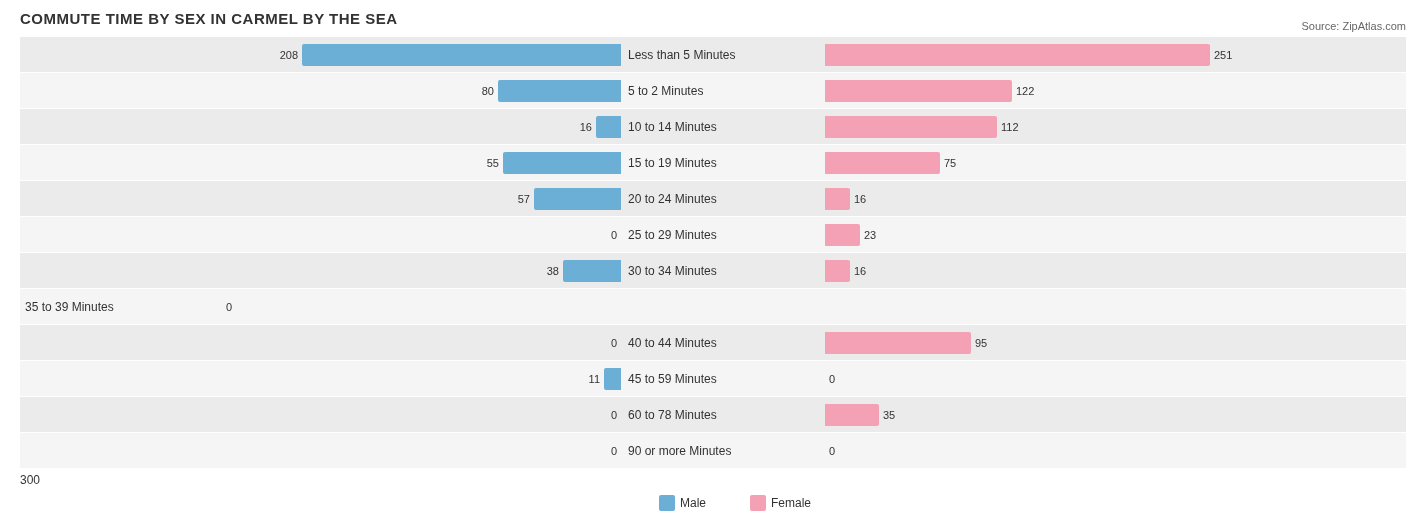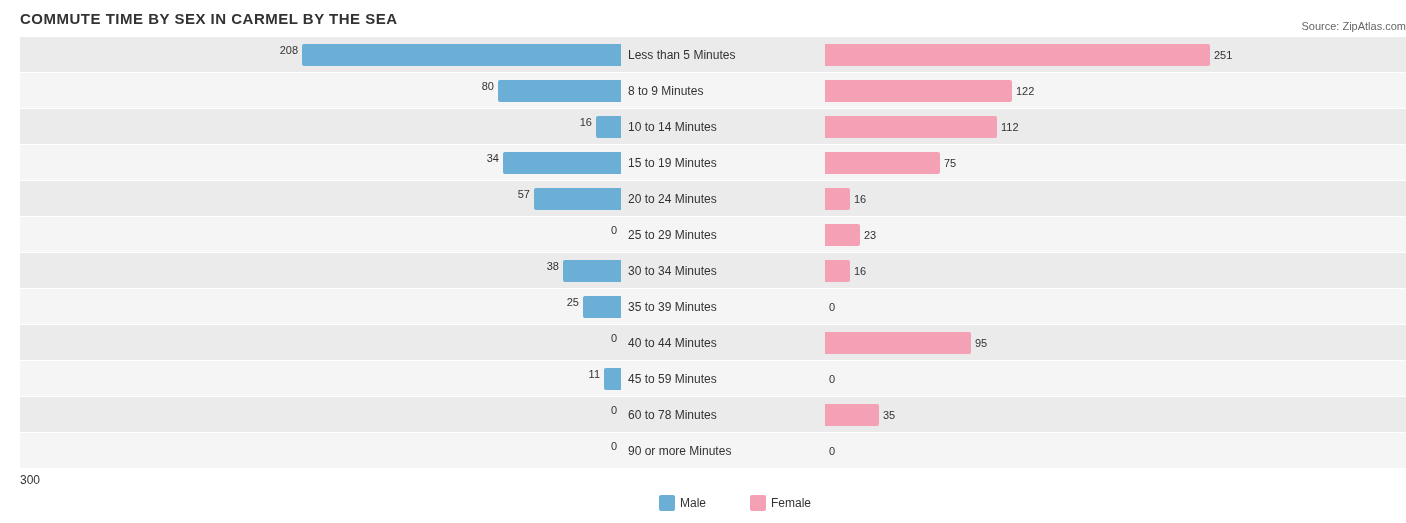--- a/index.html
+++ b/index.html
@@ -64,21 +64,21 @@
     }
     .left-label {
       font-size: 11px;
       color: #333;
       margin-right: 4px;
       min-width: 25px;
       text-align: right;
     }
     .left-bar-wrapper {
       display: flex;
-      align-items: flex-start;
+      align-items: center;
       justify-content: flex-end;
       flex: 1;
       height: 22px;
       padding-right: 2px;
     }
     .bar-male {
       background: #6baed6;
       height: 22px;
       border-radius: 2px 0 0 2px;
       display: flex;
@@ -192,21 +192,21 @@
     </div>
   </div>
         <div class="row">
     <div class="row-inner">
       <div class="left-section">
         <div class="left-bar-wrapper">
           <span class="left-label">80</span>
           <div class="bar-male" style="width:123px;"></div>
         </div>
       </div>
-      <div class="center-label">8 to 9 Minutes</div>
+      <div class="center-label">5 to 2 Minutes</div>
       <div class="right-section">
         <div class="right-bar-wrapper">
           <div class="bar-female" style="width:187px;"></div>
           <span class="right-label">122</span>
         </div>
       </div>
     </div>
   </div>
         <div class="row">
     <div class="row-inner">
@@ -222,21 +222,21 @@
           <div class="bar-female" style="width:172px;"></div>
           <span class="right-label">112</span>
         </div>
       </div>
     </div>
   </div>
         <div class="row">
     <div class="row-inner">
       <div class="left-section">
         <div class="left-bar-wrapper">
-          <span class="left-label">34</span>
+          <span class="left-label">55</span>
           <div class="bar-male" style="width:118px;"></div>
         </div>
       </div>
       <div class="center-label">15 to 19 Minutes</div>
       <div class="right-section">
         <div class="right-bar-wrapper">
           <div class="bar-female" style="width:115px;"></div>
           <span class="right-label">75</span>
         </div>
       </div>
@@ -288,26 +288,20 @@
       <div class="right-section">
         <div class="right-bar-wrapper">
           <div class="bar-female" style="width:25px;"></div>
           <span class="right-label">16</span>
         </div>
       </div>
     </div>
   </div>
         <div class="row">
     <div class="row-inner">
-      <div class="left-section">
-        <div class="left-bar-wrapper">
-          <span class="left-label">25</span>
-          <div class="bar-male" style="width:38px;"></div>
-        </div>
-      </div>
       <div class="center-label">35 to 39 Minutes</div>
       <div class="right-section">
         <div class="right-bar-wrapper">
           <div class="bar-female" style="width:0px;"></div>
           <span class="right-label">0</span>
         </div>
       </div>
     </div>
   </div>
         <div class="row">

